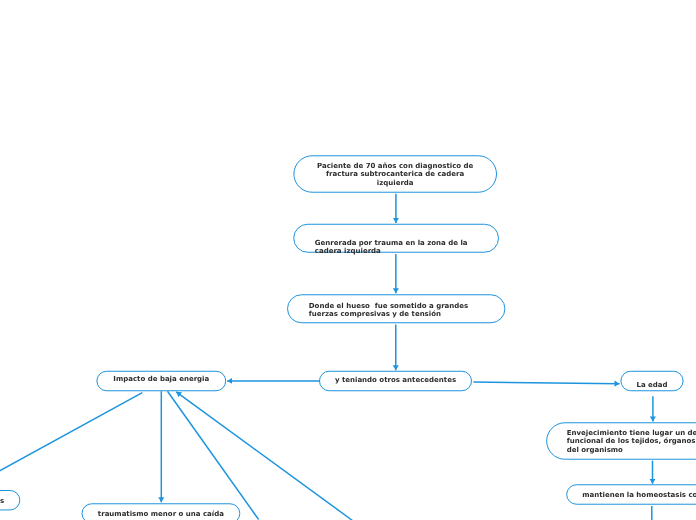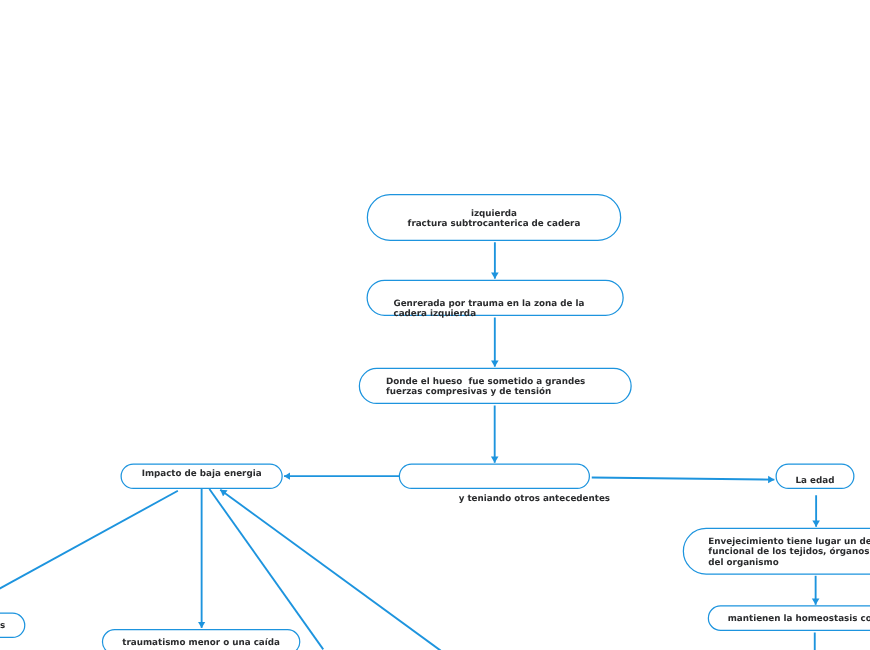--- a/index.html
+++ b/index.html
@@ -46,37 +46,38 @@
       <line x1="652.5" y1="460.6" x2="652.5" y2="483.8" marker-end="url(#ah)"></line>
       <line x1="651.8" y1="506" x2="651.8" y2="532"></line>
       <line x1="142.3" y1="392.6" x2="-2" y2="471.8"></line>
       <line x1="161.3" y1="391.2" x2="161.3" y2="502.3" marker-end="url(#ah)"></line>
       <line x1="167.5" y1="391.2" x2="258.6" y2="519.5"></line>
       <line x1="352.5" y1="520.5" x2="176.2" y2="391.8" marker-end="url(#ah)"></line>
     </g>
   </svg>
 <div class="node align-center" style="left: 293.4px; top: 155.28px; width: 203.6px; height: 37.44px;">
       <div class="lines">
+        <div>Paciente&nbsp;de&nbsp;70&nbsp;años&nbsp;con&nbsp;diagnostico&nbsp;de</div>
+        <div>fractura&nbsp;subtrocanterica&nbsp;de&nbsp;cadera</div>
         <div>izquierda</div>
-        <div>fractura&nbsp;subtrocanterica&nbsp;de&nbsp;cadera</div>
       </div>
     </div>
     <div class="node align-left" style="left: 293.2px; top: 223.75px; width: 205.8px; height: 44px; --pad: 21.6px;">
       <div class="lines">
         <div>Genrerada&nbsp;por&nbsp;trauma&nbsp;en&nbsp;la&nbsp;zona&nbsp;de&nbsp;la</div>
         <div>cadera&nbsp;izquierda</div>
       </div>
     </div>
     <div class="node align-left" style="left: 287px; top: 294.28px; width: 218.4px; height: 28.97px; text-decoration: underline; --pad: 21.8px;">
       <div class="lines">
         <div>Donde&nbsp;el&nbsp;hueso&nbsp;&nbsp;fue&nbsp;sometido&nbsp;a&nbsp;grandes</div>
         <div>fuerzas&nbsp;compresivas&nbsp;y&nbsp;de&nbsp;tensión</div>
       </div>
     </div>
-    <div class="node align-center" style="left: 319px; top: 388px; width: 153px; height: 20.5px; margin-left: 32px;">
+    <div class="node align-center" style="left: 319px; top: 369px; width: 153px; height: 20.5px;">
       <div class="lines">
         <div>y&nbsp;teniando&nbsp;otros&nbsp;antecedentes</div>
       </div>
     </div>
     <div class="node align-center" style="left: 96.4px; top: 370.75px; width: 129.8px; height: 14px;">
       <div class="lines">
         <div>Impacto&nbsp;de&nbsp;baja&nbsp;energia</div>
       </div>
     </div>
     <div class="node align-center" style="left: 620.4px; top: 370.75px; width: 63.2px; height: 27px;">

